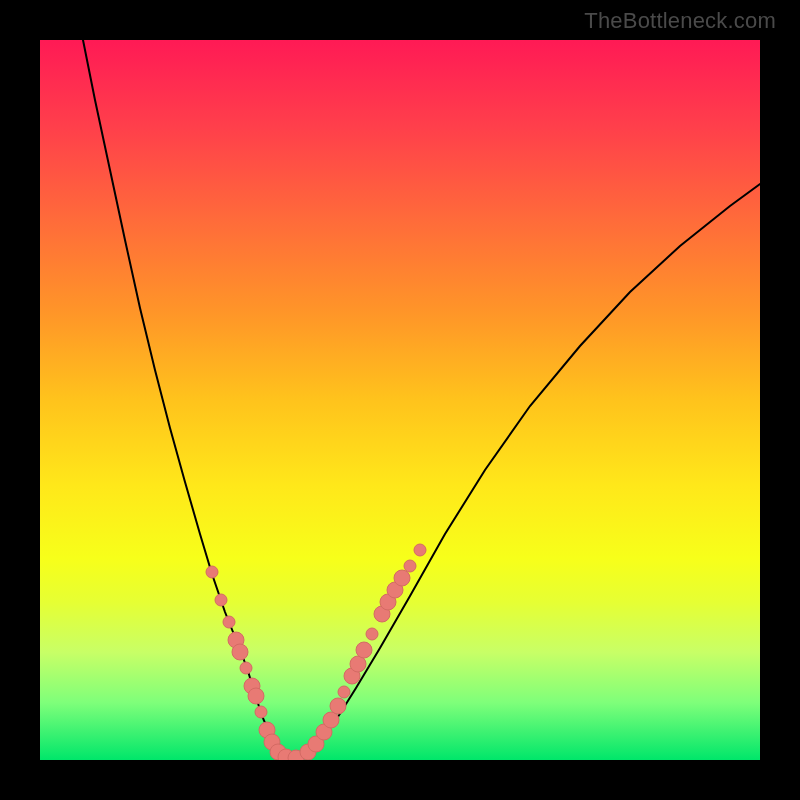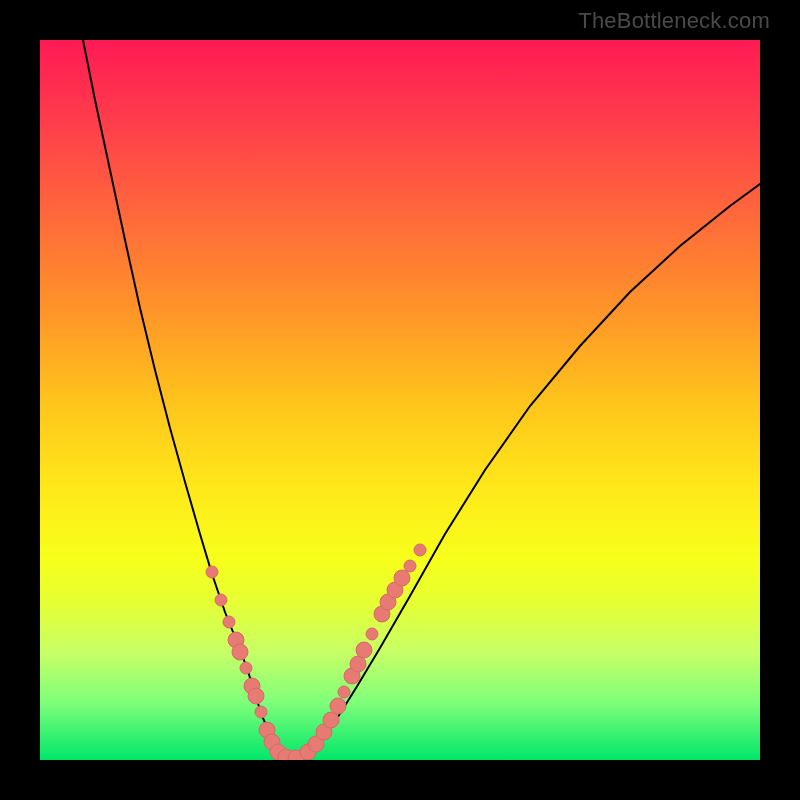--- a/index.html
+++ b/index.html
@@ -29,21 +29,21 @@
       #e6ff33 78%,
       #c8ff66 85%,
       #7fff7a 92%,
       #00e66a 100%
     );
   }
 
   .watermark {
     position: absolute;
     top: 8px;
-    right: 30px;
+    right: 24px;
     color: #4a4a4a;
     font-size: 22px;
     letter-spacing: 0.2px;
     font-weight: 400;
   }
 
   svg.curve {
     position: absolute;
     inset: 0;
     width: 100%;

